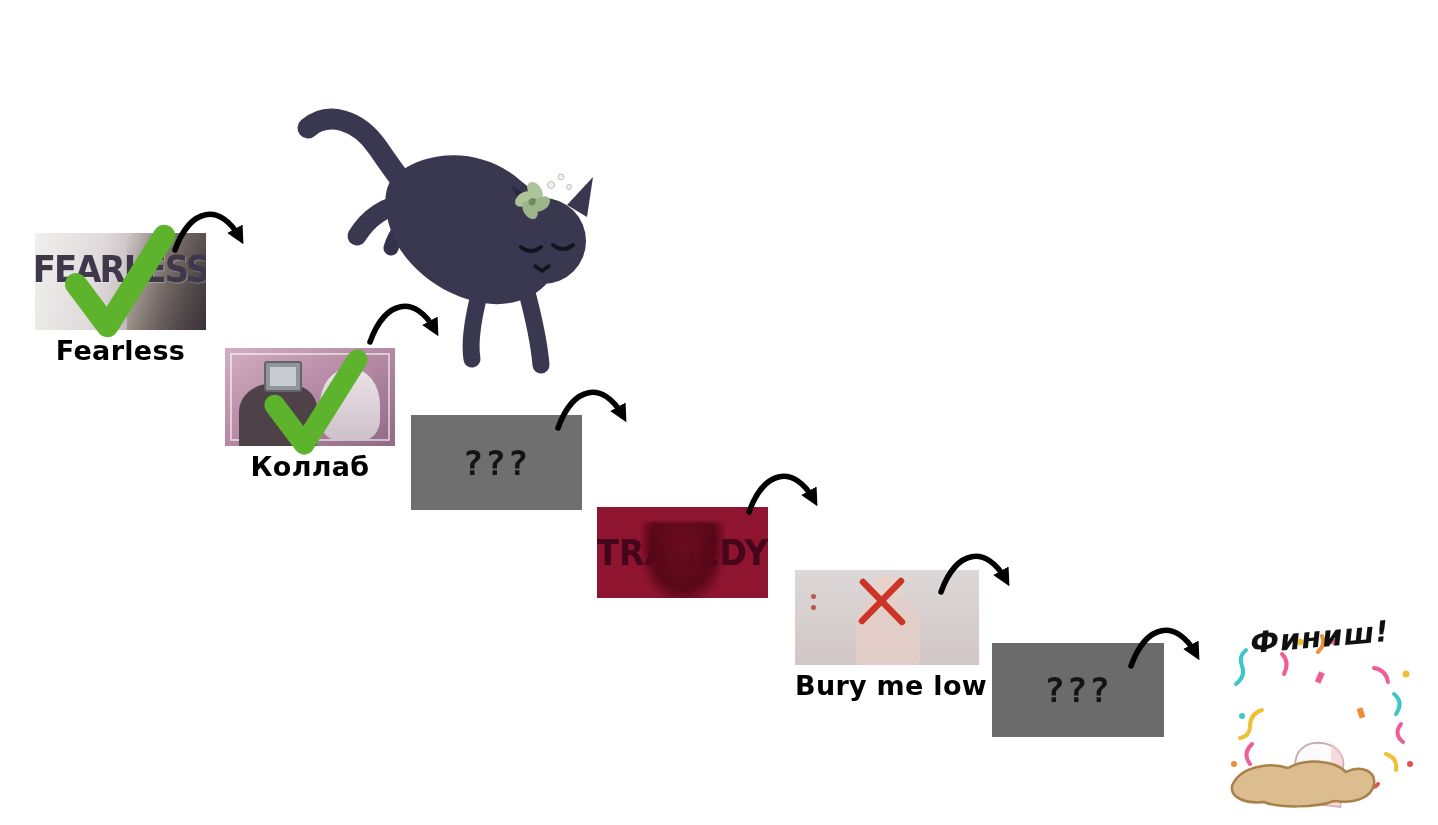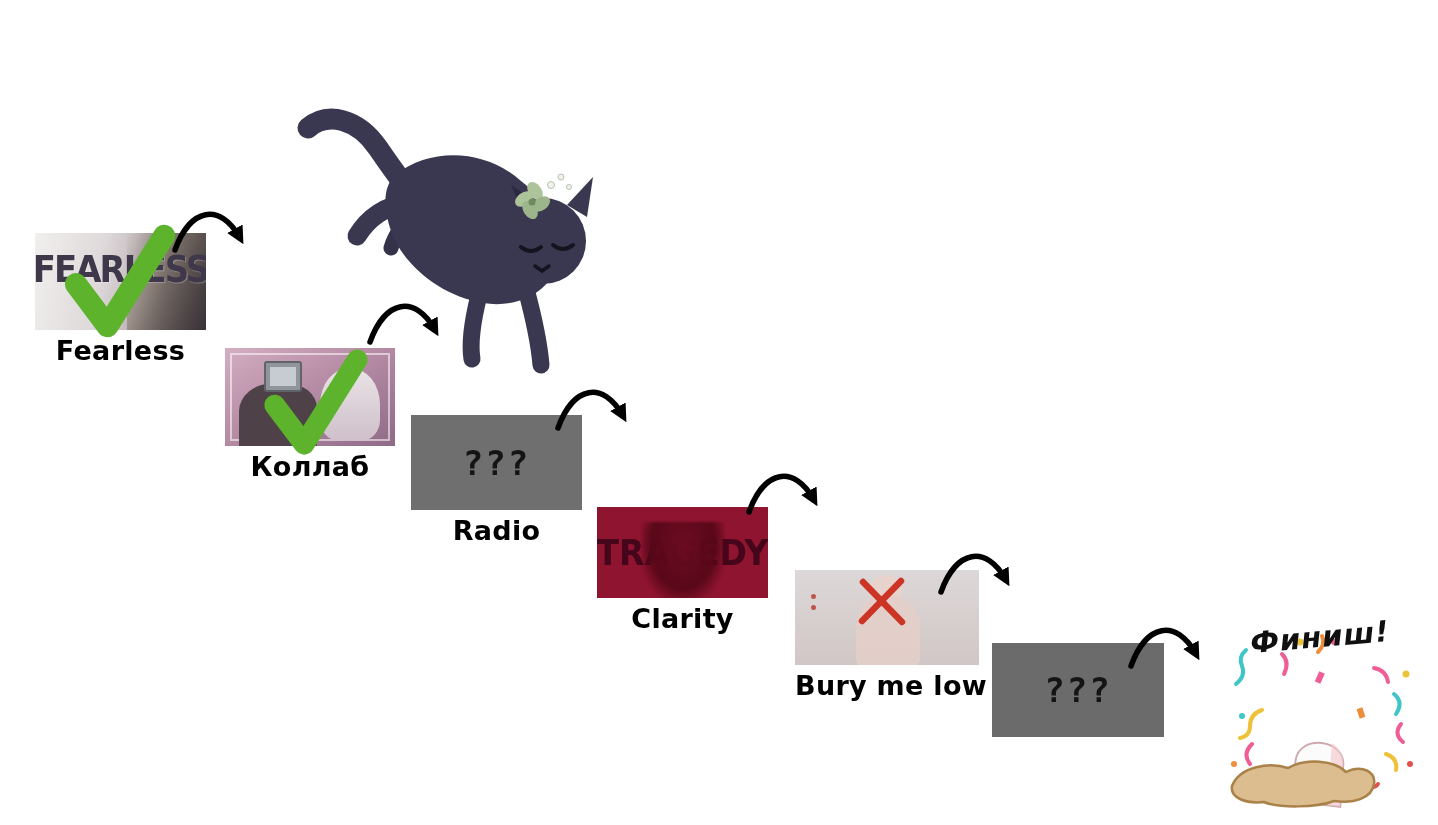--- a/index.html
+++ b/index.html
@@ -146,29 +146,27 @@
     <svg class="check c1" viewBox="0 0 120 120">
       <path d="M20,62 L50,102 L104,16" fill="none" stroke="#5eb32c" stroke-width="21" stroke-linecap="round" stroke-linejoin="round"></path>
     </svg>
     <div class="step-label">Коллаб</div>
   </div>
 
   <div class="step s2">
     <div class="thumb placeholder">
       <div class="qqq">???</div>
     </div>
-    <div class="step-label">Radio</div>
   </div>
 
   <div class="step s3">
     <div class="thumb tragedy-bg">
       <div class="tragedy-text">TRAGEDY</div>
       <div class="tragedy-fig"></div>
     </div>
-    <div class="step-label">Clarity</div>
   </div>
 
   <div class="step s4">
     <div class="thumb bury-bg">
       <div class="bury-head"></div>
       <div class="bury-torso"></div>
       <div class="bury-specks">
           <i></i>
           <i></i>
         </div>

